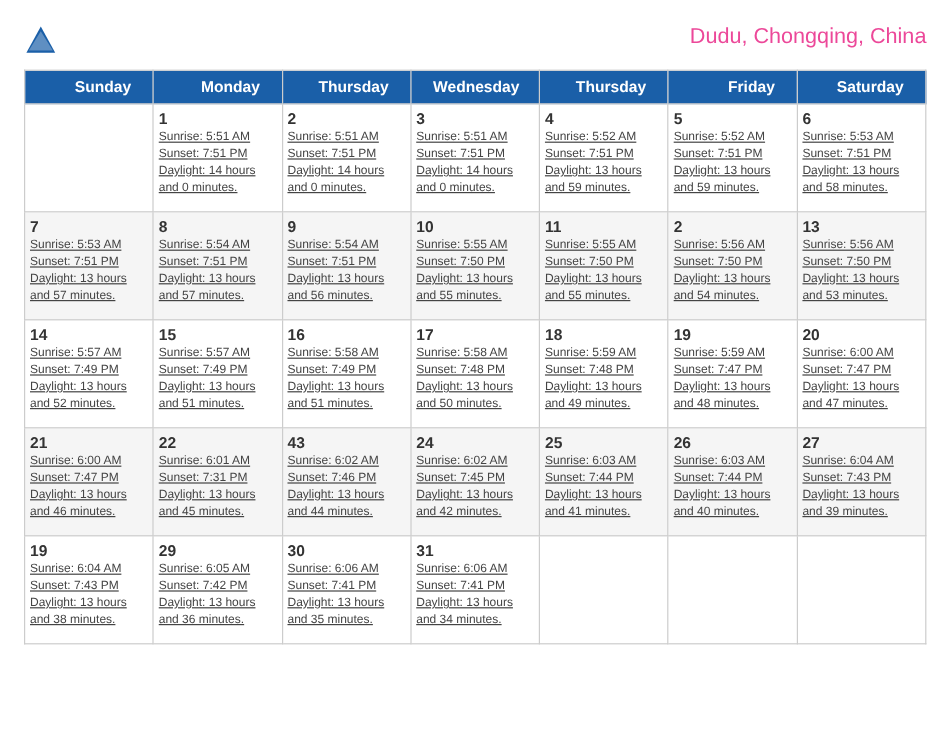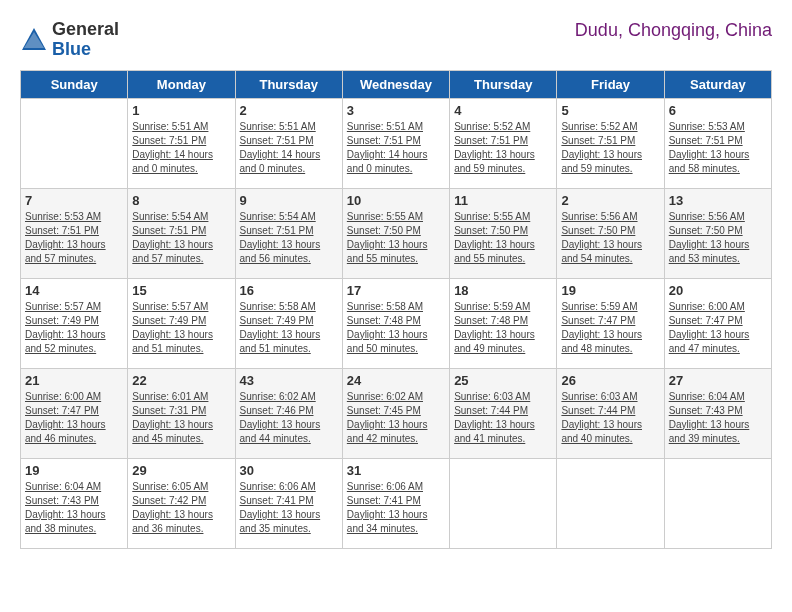--- a/index.html
+++ b/index.html
@@ -44,37 +44,37 @@
       text-align: right;
     }
     .month-title {
       font-size: 42px;
       font-weight: bold;
       color: #333;
       line-height: 1.1;
     }
     .location-title {
       font-size: 18px;
-      color: #701a75;
+      color: #ec4899;
     }
     table {
       width: 100%;
       border-collapse: collapse;
       table-layout: fixed;
     }
     thead tr {
       background-color: #1a5fa8;
       color: #fff;
     }
     thead th {
-      padding: 6px 8px;
+      padding: 6px 18px;
       font-size: 13px;
       font-weight: bold;
       border: 1px solid #ccc;
-      text-align: center;
+      text-align: right;
     }
     tbody tr {
       vertical-align: top;
     }
     tbody td {
       border: 1px solid #ccc;
       padding: 4px 4px;
       font-size: 10.5px;
       color: #333;
       min-height: 80px;
@@ -101,24 +101,20 @@
   </style>
 </head>
 <body>
 
 <div class="header-area">
   <div class="logo">
     <svg class="logo-icon" viewBox="0 0 28 28">
       <polygon points="14,2 26,24 2,24" fill="#1a5fa8"></polygon>
       <polygon points="14,6 24,22 4,22" fill="#fff" opacity="0.3"></polygon>
     </svg>
-    <div class="logo-text">
-      <span class="logo-general">General</span>
-      <span class="logo-blue">Blue</span>
-    </div>
   </div>
   <div class="title-area">
     <div class="location-title">Dudu, Chongqing, China</div>
   </div>
 </div>
 
 <table>
   <thead>
     <tr>
       <th>Sunday</th>

